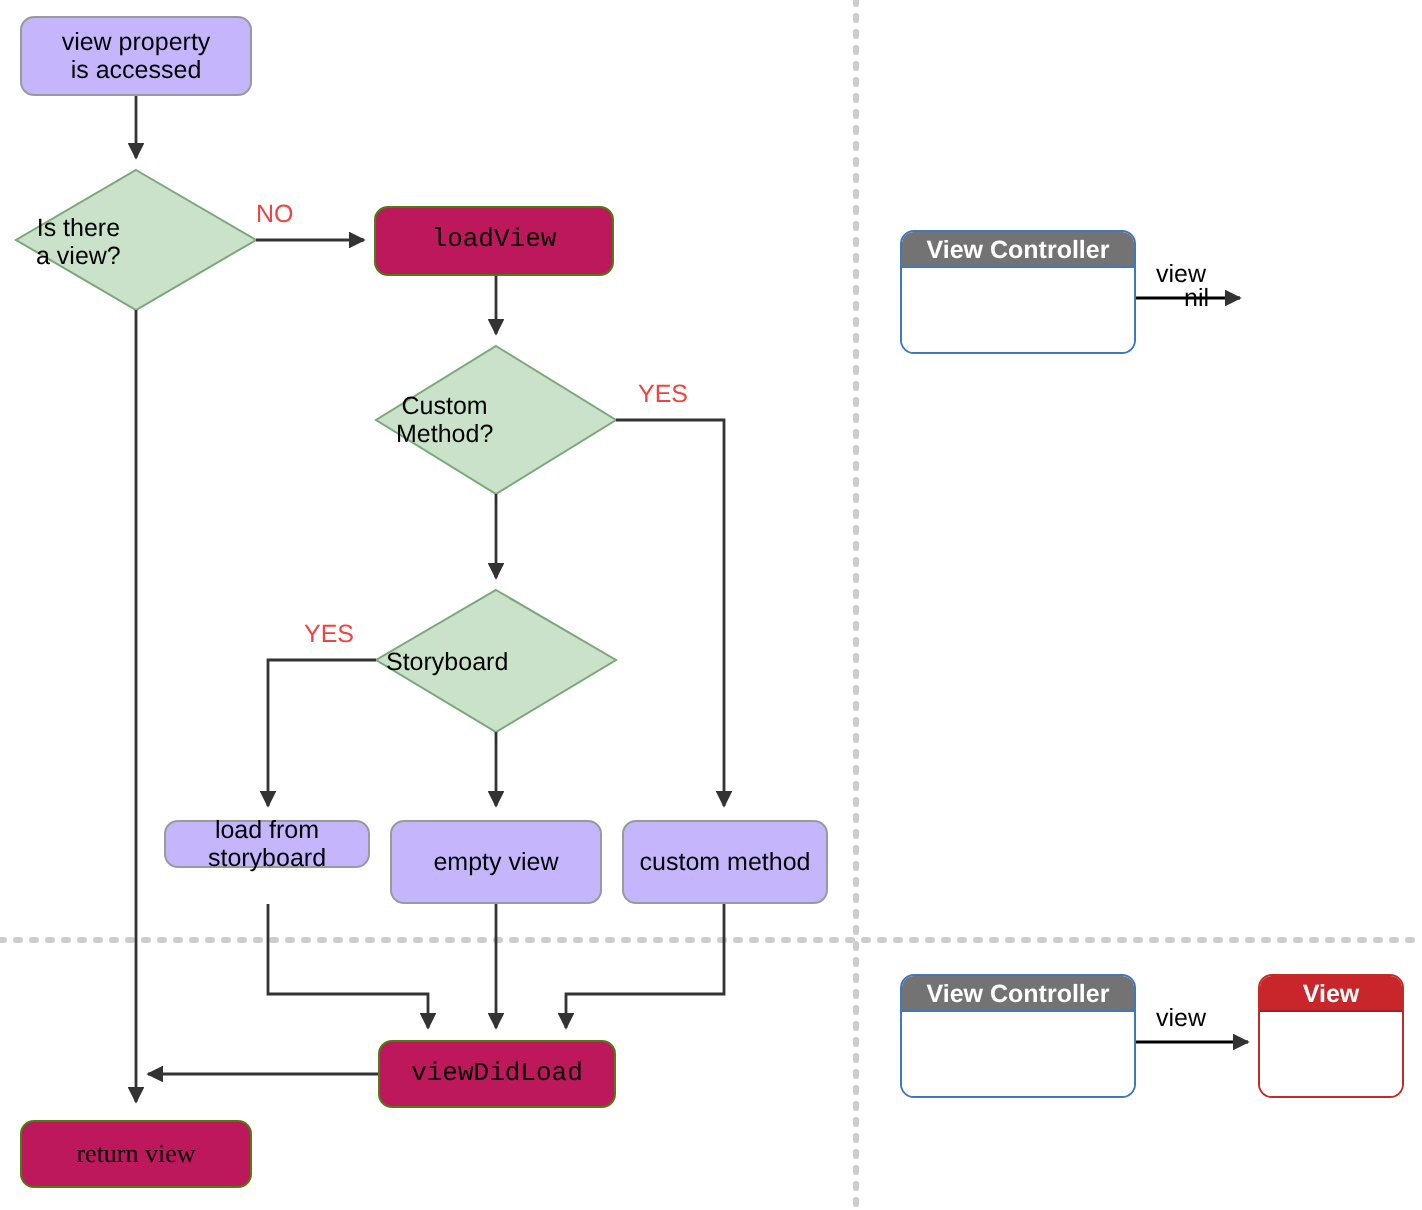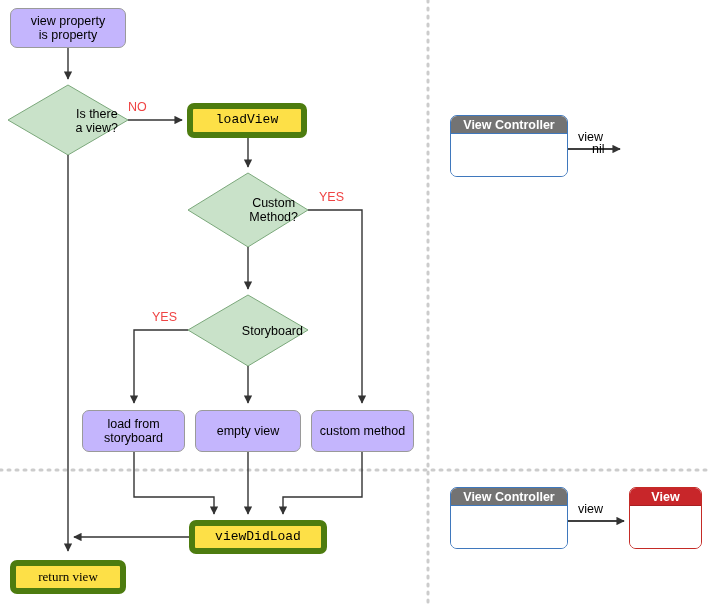--- a/index.html
+++ b/index.html
@@ -6,23 +6,23 @@
   body{width:711px;height:605px;position:relative;overflow:hidden;
        font-family:"Liberation Sans", sans-serif;}
   #canvas{position:absolute;left:0;top:0;width:711px;height:605px;}
   svg.layer{position:absolute;left:0;top:0;width:711px;height:605px;pointer-events:none;}
 
   .node{position:absolute;box-sizing:border-box;display:flex;align-items:center;
         justify-content:center;text-align:center;line-height:1.15;}
 
   .proc{background:#c4b5fd;border:1px solid #9a9a9a;border-radius:7px;
         color:#000;font-size:12.5px;}
-  .code{background:#fde047;border:6px solid #4d7c0f;border-radius:7px;
+  .code{background:#be185d;border:1px solid #4d7c0f;border-radius:7px;
         color:#000;font-family:"Liberation Mono", monospace;font-size:13px;}
-  .dec-label{position:absolute;display:flex;align-items:center;justify-content:flex-end;
+  .dec-label{position:absolute;display:flex;align-items:center;justify-content:flex-start;
         text-align:center;font-size:12.5px;color:#000;line-height:1.15;pointer-events:none;}
 
   .edge-label{position:absolute;font-size:12.5px;color:#ef4444;white-space:nowrap;}
 
   .uml{position:absolute;box-sizing:border-box;border-radius:7px;overflow:hidden;
        background:#ffffff;}
   .uml .hdr{box-sizing:border-box;width:100%;text-align:center;color:#fff;
             font-weight:bold;font-size:12.5px;line-height:18px;height:18px;}
   .uml.blue{border:1.5px solid #3f78bd;}
   .uml.blue .hdr{background:#737373;border-bottom:1.5px solid #3f78bd;}
@@ -84,21 +84,21 @@
 
     <g stroke="#000000" stroke-width="1.4" fill="none">
       <line x1="568" y1="149" x2="620" y2="149" marker-end="url(#arrow)"></line>
       <line x1="568" y1="521" x2="624" y2="521" marker-end="url(#arrow)"></line>
     </g>
   </svg>
 
   <div class="node proc" style="left:10px;top:8px;width:116px;height:40px;">
     <span>
       <span>view property</span><br>
-      <span>is property</span>
+      <span>is accessed</span>
     </span>
   </div>
 
   <div class="dec-label" style="left:18px;top:104px;width:100px;height:34px;">
     <span>
       <span>Is there</span><br>
       <span>a view?</span>
     </span>
   </div>
 
@@ -110,36 +110,36 @@
     <span>
       <span>Custom</span><br>
       <span>Method?</span>
     </span>
   </div>
 
   <div class="dec-label" style="left:193px;top:322px;width:110px;height:18px;">
     <span>Storyboard</span>
   </div>
 
-  <div class="node proc" style="left:82px;top:410px;width:103px;height:42px;">
+  <div class="node proc" style="left:82px;top:410px;width:103px;height:24px;">
     <span>
       <span>load from</span><br>
       <span>storyboard</span>
     </span>
   </div>
 
   <div class="node proc" style="left:311px;top:410px;width:103px;height:42px;">
     <span>custom method</span>
   </div>
 
   <div class="node proc" style="left:195px;top:410px;width:106px;height:42px;">
     <span>empty view</span>
   </div>
 
-  <div class="node code" style="left:189px;top:520px;width:138px;height:34px;">
+  <div class="node code" style="left:189px;top:520px;width:119px;height:34px;">
     <span>viewDidLoad</span>
   </div>
 
   <div class="node code" style="left:10px;top:560px;width:116px;height:34px;font-family:Liberation Serif, serif;">
     <span>return view</span>
   </div>
 
   <div class="edge-label" style="left:128px;top:100px;">
     <span>NO</span>
   </div>

